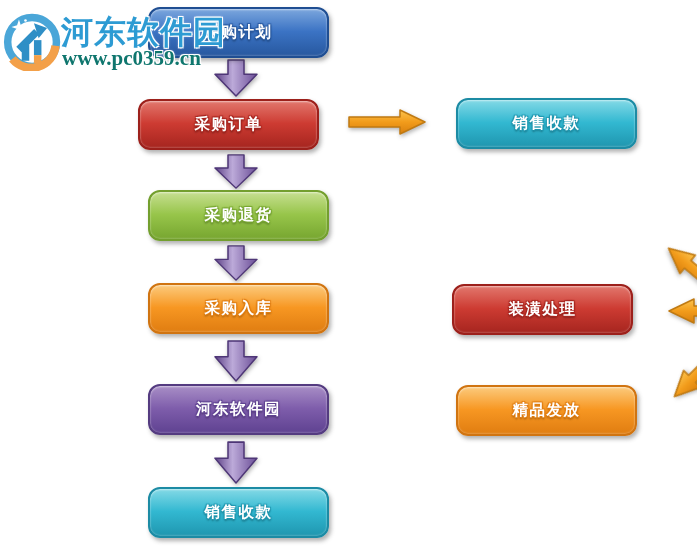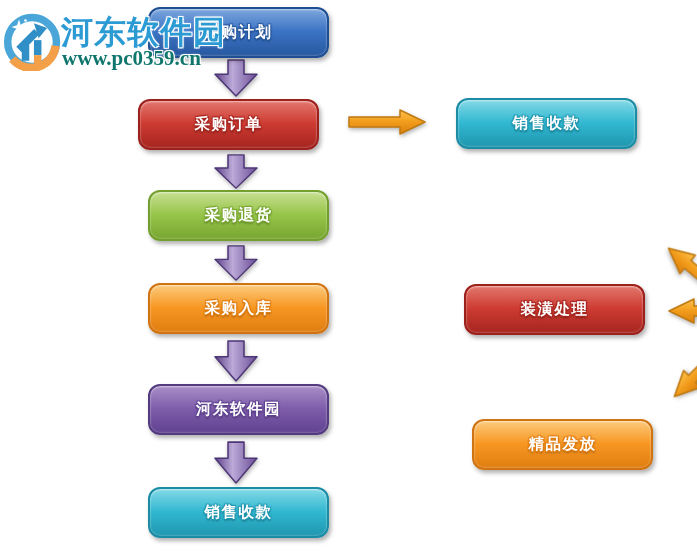--- a/index.html
+++ b/index.html
@@ -80,24 +80,24 @@
   <div class="flow-box" style="left: 148px; top: 384px; --c-top: #a88ec6; --c-base: #7e5dab; --c-dark: #5f4291; --c-border: #543b80;">
     <span class="flow-label">河东软件园</span>
   </div>
   <div class="flow-box" style="left: 148px; top: 487px; --c-top: #83d9e6; --c-base: #32b8d1; --c-dark: #1f96af; --c-border: #1c8ba4;">
     <span class="flow-label">销售收款</span>
   </div>
 
   <div class="flow-box" style="left: 456px; top: 98px; --c-top: #83d9e6; --c-base: #32b8d1; --c-dark: #1f96af; --c-border: #1c8ba4;">
     <span class="flow-label">销售收款</span>
   </div>
-  <div class="flow-box" style="left: 464px; top: 284px; --c-top: #e2776d; --c-base: #cd3b32; --c-dark: #a6251f; --c-border: #9c201b;">
+  <div class="flow-box" style="left: 452px; top: 284px; --c-top: #e2776d; --c-base: #cd3b32; --c-dark: #a6251f; --c-border: #9c201b;">
     <span class="flow-label">装潢处理</span>
   </div>
-  <div class="flow-box" style="left: 472px; top: 385px; margin-top: 34px; --c-top: #fcca7c; --c-base: #f79722; --c-dark: #e07d11; --c-border: #d07411;">
+  <div class="flow-box" style="left: 456px; top: 385px; --c-top: #fcca7c; --c-base: #f79722; --c-dark: #e07d11; --c-border: #d07411;">
     <span class="flow-label">精品发放</span>
   </div>
 
   <div class="arrow" style="left:214px;top:59px;width:44px;height:38px">
     <svg viewBox="0 0 44 40" preserveAspectRatio="none">
         <polygon points="14,1 30,1 30,16 43,16 22,39 1,16 14,16" fill="url(#gradPurple)" stroke-width="1.5" stroke-linejoin="round" stroke="#4e3677"></polygon>
       </svg>
   </div>
   <div class="arrow" style="left:214px;top:154px;width:44px;height:35px">
     <svg viewBox="0 0 44 40" preserveAspectRatio="none">

